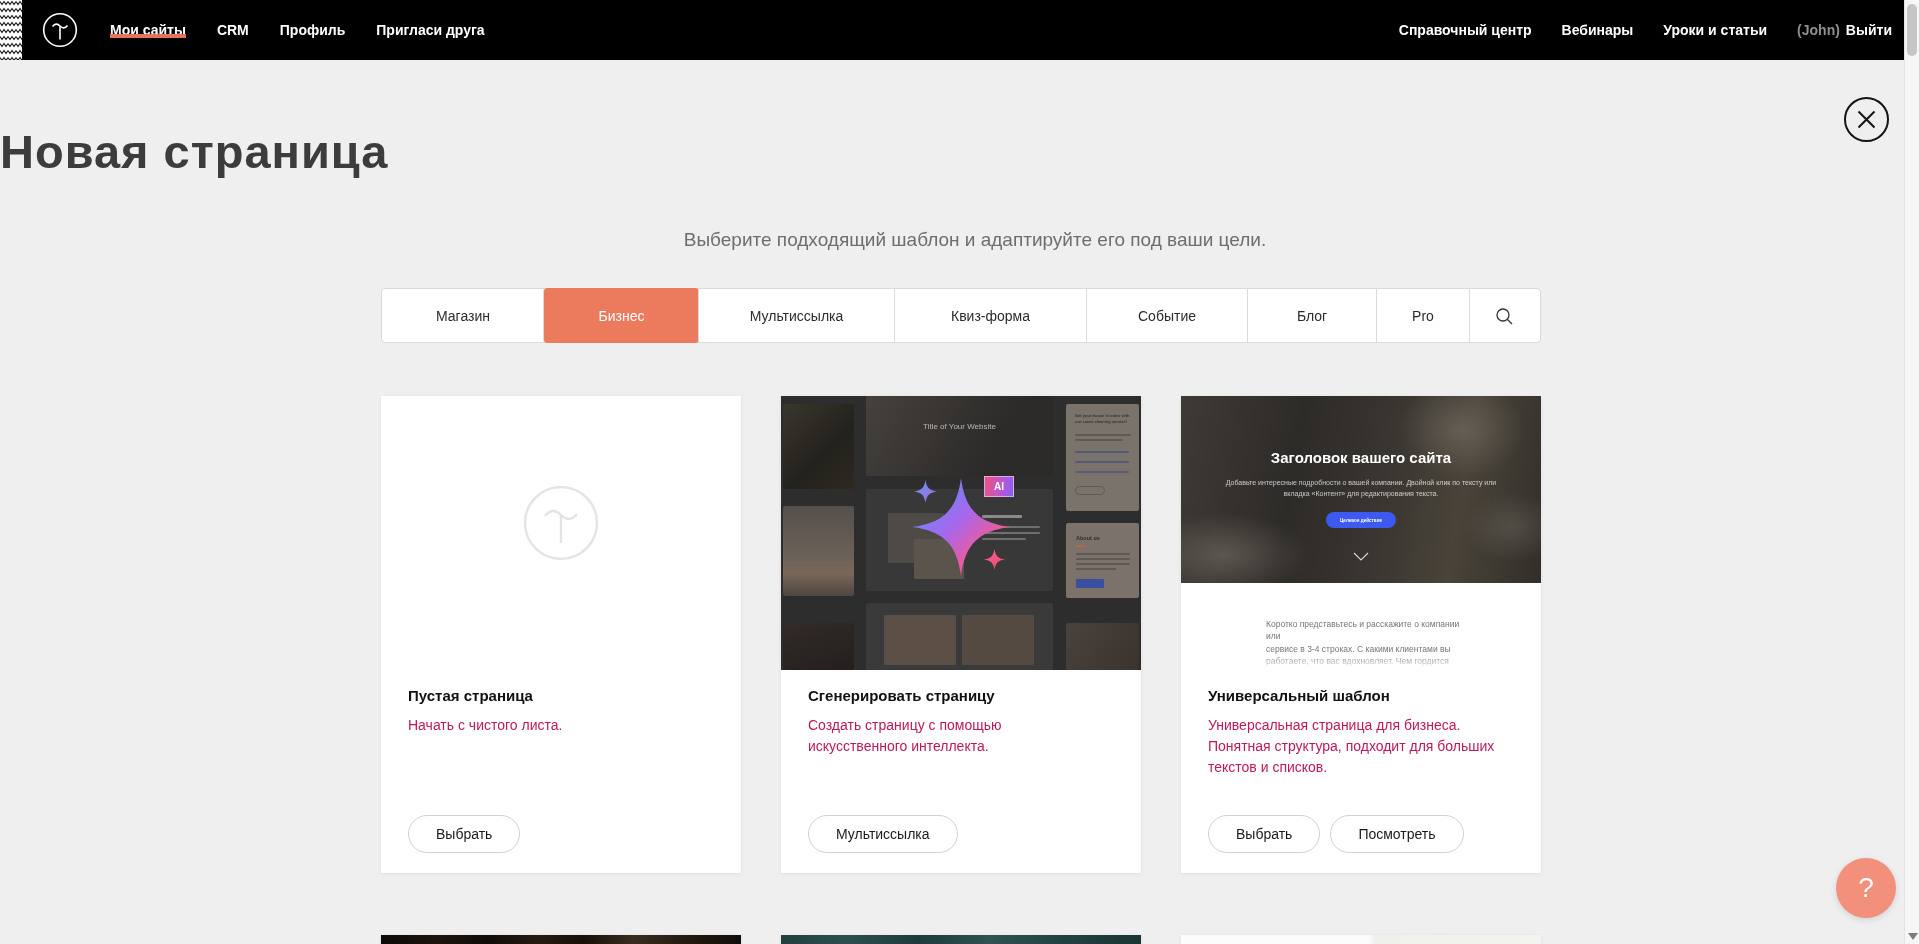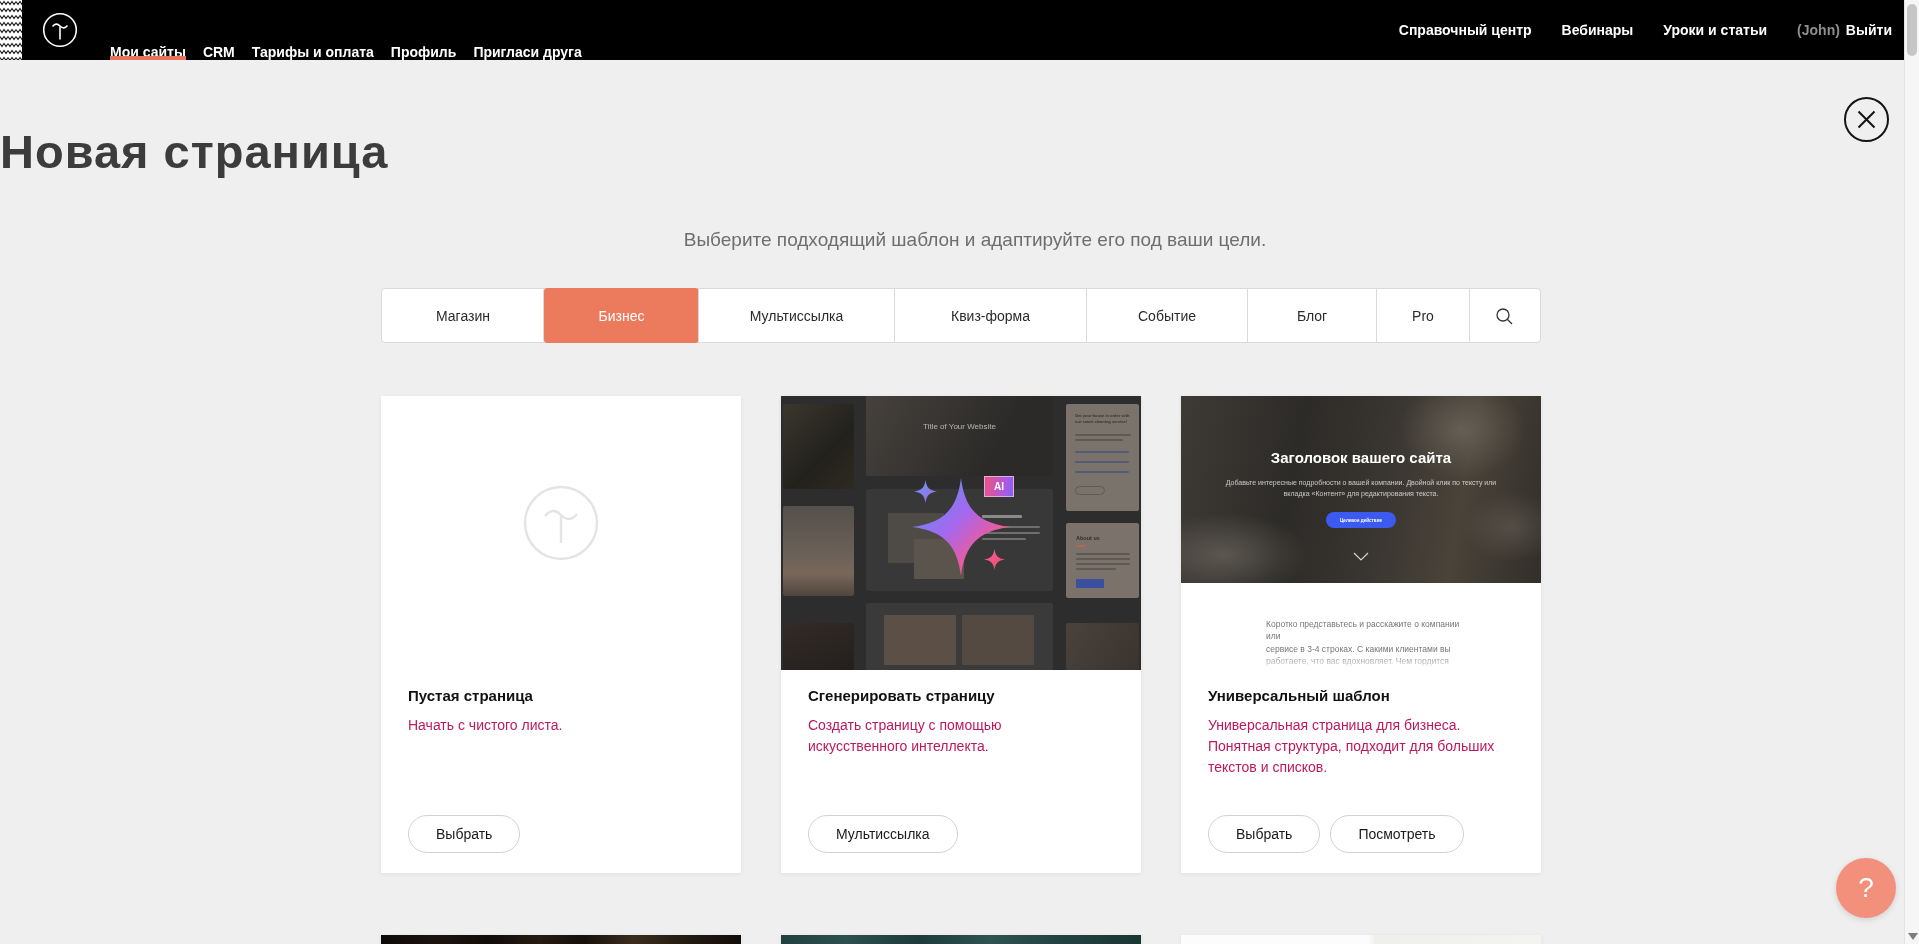--- a/index.html
+++ b/index.html
@@ -5,21 +5,21 @@
   * { margin:0; padding:0; box-sizing:border-box; }
   html,body { width:1919px; height:944px; overflow:hidden; }
   body {
     font-family:"Liberation Sans","DejaVu Sans",sans-serif;
     background:#efefef; position:relative; color:#222;
   }
   
   .topbar { position:absolute; left:0; top:0; width:1904px; height:60px; background:#000; display:flex; align-items:stretch; }
   .squiggle { position:absolute; left:0; top:0; width:22px; height:60px; background:#fff; }
   .logo { position:absolute; left:42px; top:12px; width:36px; height:36px; }
-  .nav-left { position:absolute; left:110px; top:0; height:60px; display:flex; gap:17px; align-items:flex-end; }
+  .nav-left { position:absolute; left:110px; top:0; height:60px; display:flex; gap:31px; align-items:center; }
   .nav-right { position:absolute; right:12px; top:0; height:60px; display:flex; gap:30px; align-items:stretch; }
   .nav-item { position:relative; display:flex; align-items:center; color:#fff; font-size:14px; font-weight:700; cursor:pointer; white-space:nowrap; }
   .nav-item.active::after { content:""; position:absolute; left:0; right:0; bottom:0; height:4px; background:#e8735a; }
   .user-name { color:#8f8f8f; font-weight:700; margin-right:6px; }
   
   .scrollbar { position:absolute; right:0; top:0; width:15px; height:944px; background:#f6f6f6; border-left:1px solid #e3e3e3; }
   .scroll-thumb { position:absolute; left:2px; top:4px; width:10px; height:52px; background:#c6c6c6; border-radius:5px; }
   .scroll-arrow { position:absolute; left:3px; bottom:4px; width:0; height:0; border-left:5px solid transparent; border-right:5px solid transparent; border-top:7px solid #7d7d7d; }
   
   .close-btn { position:absolute; left:1843px; top:96px; width:47px; height:47px; cursor:pointer; }
@@ -87,21 +87,20 @@
   <div class="logo">
     <svg width="36" height="36" viewBox="0 0 36 36">
       <circle cx="18" cy="18" r="16.3" fill="none" stroke="#fff" stroke-width="1.6"></circle>
       <path d="M10.5 14.5 Q14.2 10 18 14 Q21.8 18 25.5 13.5" fill="none" stroke="#fff" stroke-width="1.6"></path>
       <path d="M18 14.5 L18 27.5" fill="none" stroke="#fff" stroke-width="1.6"></path>
     </svg>
   </div>
   <nav class="nav-left">
     <div class="nav-item active">Мои сайты</div>
     <div class="nav-item">CRM</div>
-    <div class="nav-item">Тарифы и оплата</div>
     <div class="nav-item">Профиль</div>
     <div class="nav-item">Пригласи друга</div>
   </nav>
   <nav class="nav-right">
     <div class="nav-item">Справочный центр</div>
     <div class="nav-item">Вебинары</div>
     <div class="nav-item">Уроки и статьи</div>
     <div class="nav-item">
       <span class="user-name">(John)</span>
       <span>Выйти</span>

